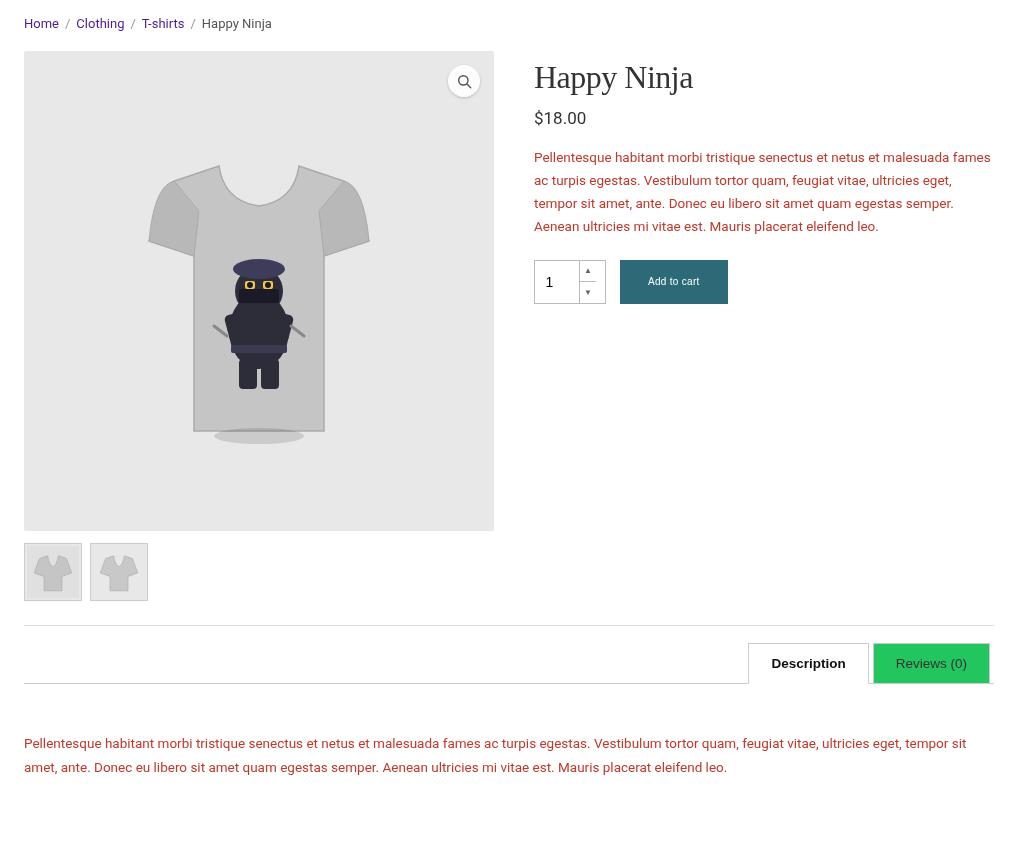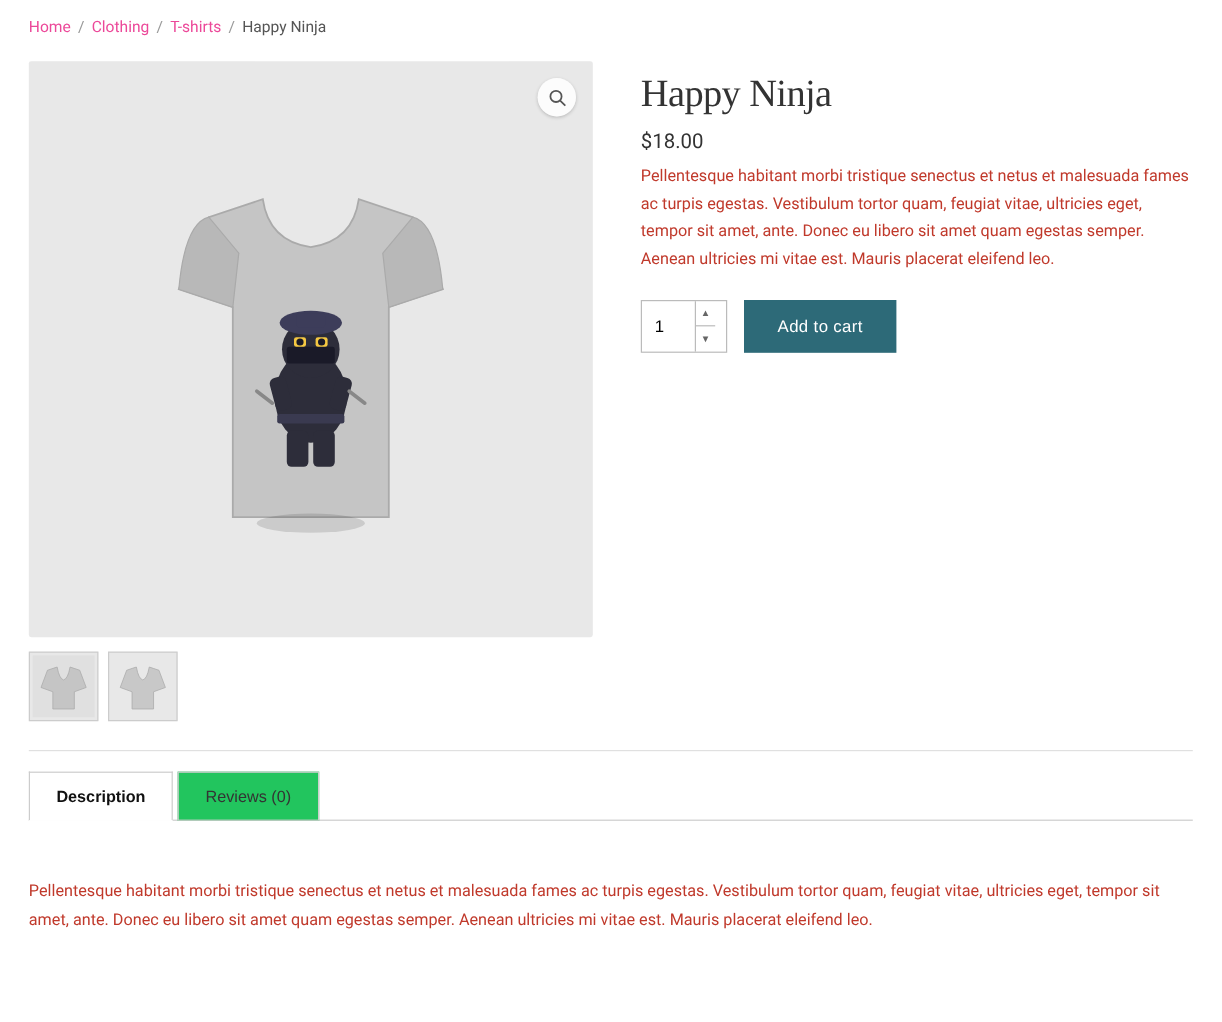--- a/index.html
+++ b/index.html
@@ -14,21 +14,21 @@
     
     .breadcrumb {
       display: flex;
       align-items: center;
       gap: 6px;
       font-size: 13px;
       color: #555;
       margin-bottom: 20px;
     }
     .breadcrumb a {
-      color: #ec4899;
+      color: #4c1d95;
       text-decoration: none;
       text-align: right;
     }
     .breadcrumb .sep { color: #999; }
 
     
     .product-layout {
       display: flex;
       gap: 40px;
       align-items: flex-start;
@@ -101,21 +101,21 @@
       font-size: 32px;
       font-weight: 300;
       color: #333;
       font-family: Georgia, serif;
       margin-bottom: 12px;
       letter-spacing: -0.5px;
     }
     .product-price {
       font-size: 17px;
       color: #333;
-      margin-bottom: 8px;
+      margin-bottom: 18px;
     }
     .product-description {
       font-size: 13.5px;
       line-height: 1.7;
       color: #c0392b;
       margin-bottom: 22px;
     }
 
     
     .cart-row {
@@ -162,21 +162,21 @@
     }
     .qty-spin + .qty-spin {
       border-top: 1px solid #bbb;
     }
 
     .add-to-cart-btn {
       background: #2d6a78;
       color: #fff;
       border: none;
       padding: 4px 28px;
-      font-size: 14px;
+      font-size: 10px;
       cursor: pointer;
       height: 44px;
       letter-spacing: 0.3px;
     }
 
     
     .product-meta {
       font-size: 13px;
       color: #555;
       padding-top: 18px;
@@ -190,20 +190,21 @@
     
     .tabs-section {
       margin-top: 20px;
       border-top: 1px solid #e0e0e0;
       padding-top: 0;
     }
     .tabs-nav {
       display: flex;
       gap: 0;
       margin-bottom: 0;
+      justify-content: flex-end;
     }
     .tab-btn {
       padding: 12px 22px;
       font-size: 13.5px;
       cursor: pointer;
       border: 1px solid #ccc;
       background: #22c55e;
       color: #333;
       margin-right: 4px;
       margin-top: 16px;

